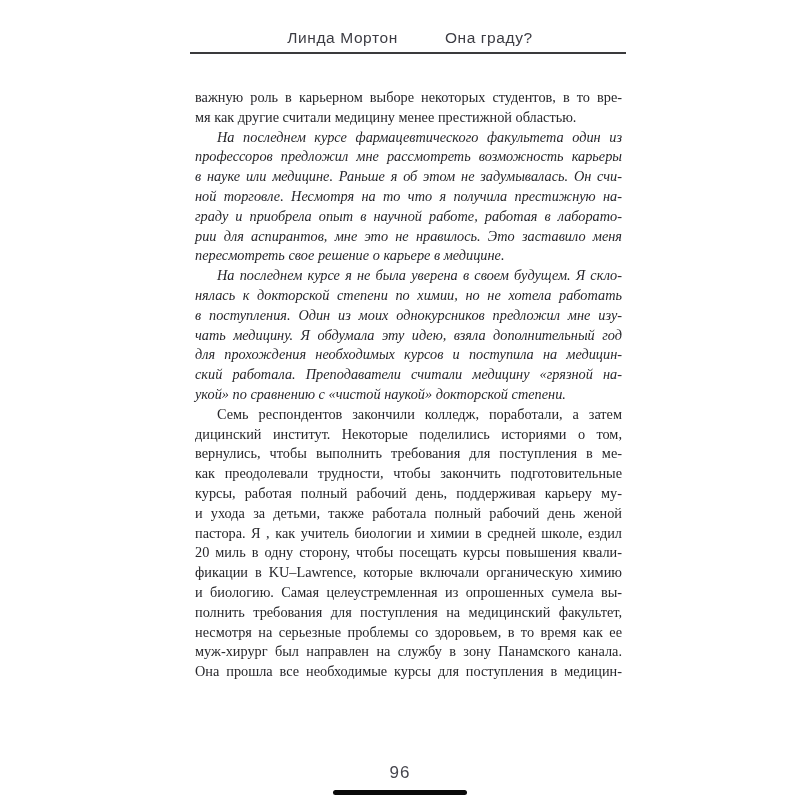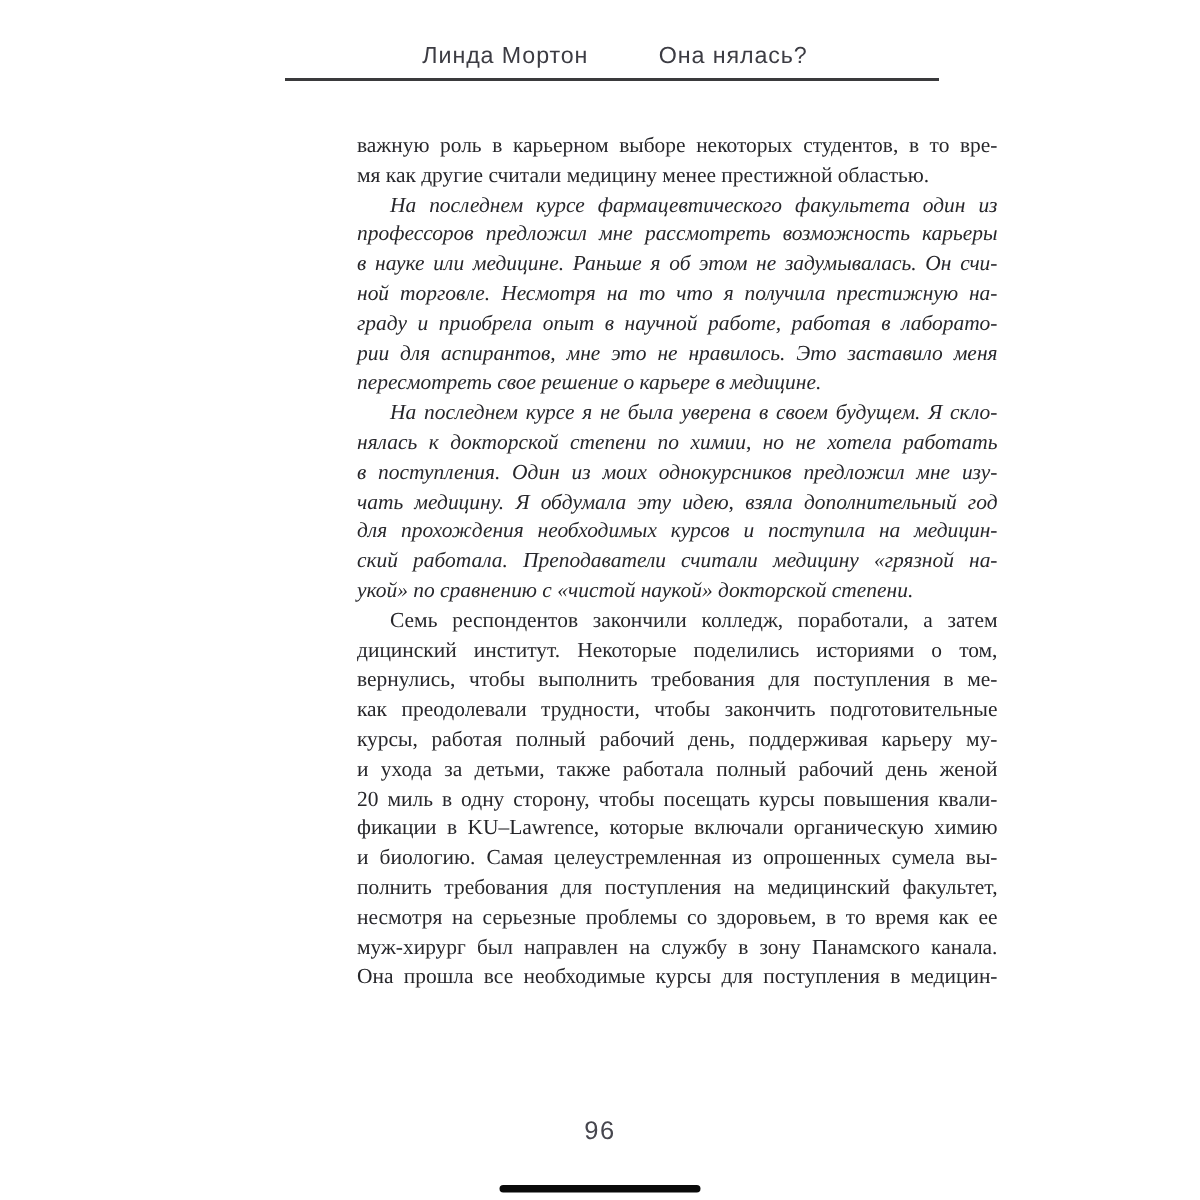--- a/index.html
+++ b/index.html
@@ -22,34 +22,33 @@
   .header-rule {
     position:absolute;
     top:52px; left:190px; width:436px; height:2px;
     background:#3a3a3c;
   }
   .body-text {
     position:absolute;
     top:88px; left:195px; width:427px;
     font-size:14.3px; line-height:19.8px;
     color:#26262a;
-    margin-left:43px;
   }
   .line {
     text-align:justify;
     text-align-last:justify;
     text-justify:inter-word;
     white-space:normal;
   }
   .line.last { text-align-last:left;font-family:Liberation Serif, serif; }
   .line.indent { text-indent:22px; }
   .line.italic { font-style:italic; }
   .page-number {
     position:absolute;
-    top:744px; left:0; width:100%;
+    top:763px; left:0; width:100%;
     text-align:center;
     font-family:"Liberation Sans", sans-serif;
     font-size:17px; letter-spacing:1px;
     color:#46464e;
   }
   .home-indicator {
     position:absolute;
     bottom:5px; left:50%;
     transform:translateX(-50%);
     width:134px; height:5px;
@@ -57,21 +56,21 @@
     background:#0a0a0a;
   }
 </style>
 </head>
 <body>
 
 <div class="page">
 
   <div class="running-header">
     <span>Линда Мортон</span>
-    <span>Она нялась?</span>
+    <span>Она граду?</span>
   </div>
 
   <div class="header-rule"></div>
 
   <div class="body-text">
       <div class="line">важную роль в карьерном выборе некоторых студентов, в то вре-</div>
       <div class="line last">мя как другие считали медицину менее престижной областью.</div>
       <div class="line italic indent">На последнем курсе фармацевтического факультета один из</div>
       <div class="line italic">профессоров предложил мне рассмотреть возможность карьеры</div>
       <div class="line italic">в науке или медицине. Раньше я об этом не задумывалась. Он счи-</div>
@@ -85,20 +84,21 @@
       <div class="line italic">чать медицину. Я обдумала эту идею, взяла дополнительный год</div>
       <div class="line italic">для прохождения необходимых курсов и поступила на медицин-</div>
       <div class="line italic">ский работала. Преподаватели считали медицину «грязной на-</div>
       <div class="line italic last">укой» по сравнению с «чистой наукой» докторской степени.</div>
       <div class="line indent">Семь респондентов закончили колледж, поработали, а затем</div>
       <div class="line">дицинский институт. Некоторые поделились историями о том,</div>
       <div class="line">вернулись, чтобы выполнить требования для поступления в ме-</div>
       <div class="line">как преодолевали трудности, чтобы закончить подготовительные</div>
       <div class="line">курсы, работая полный рабочий день, поддерживая карьеру му-</div>
       <div class="line">и ухода за детьми, также работала полный рабочий день женой</div>
+      <div class="line">пастора. Я , как учитель биологии и химии в средней школе, ездил</div>
       <div class="line">20 миль в одну сторону, чтобы посещать курсы повышения квали-</div>
       <div class="line">фикации в KU–Lawrence, которые включали органическую химию</div>
       <div class="line">и биологию. Самая целеустремленная из опрошенных сумела вы-</div>
       <div class="line">полнить требования для поступления на медицинский факультет,</div>
       <div class="line">несмотря на серьезные проблемы со здоровьем, в то время как ее</div>
       <div class="line">муж-хирург был направлен на службу в зону Панамского канала.</div>
       <div class="line">Она прошла все необходимые курсы для поступления в медицин-</div>
     </div>
 
   <div class="page-number">96</div>

